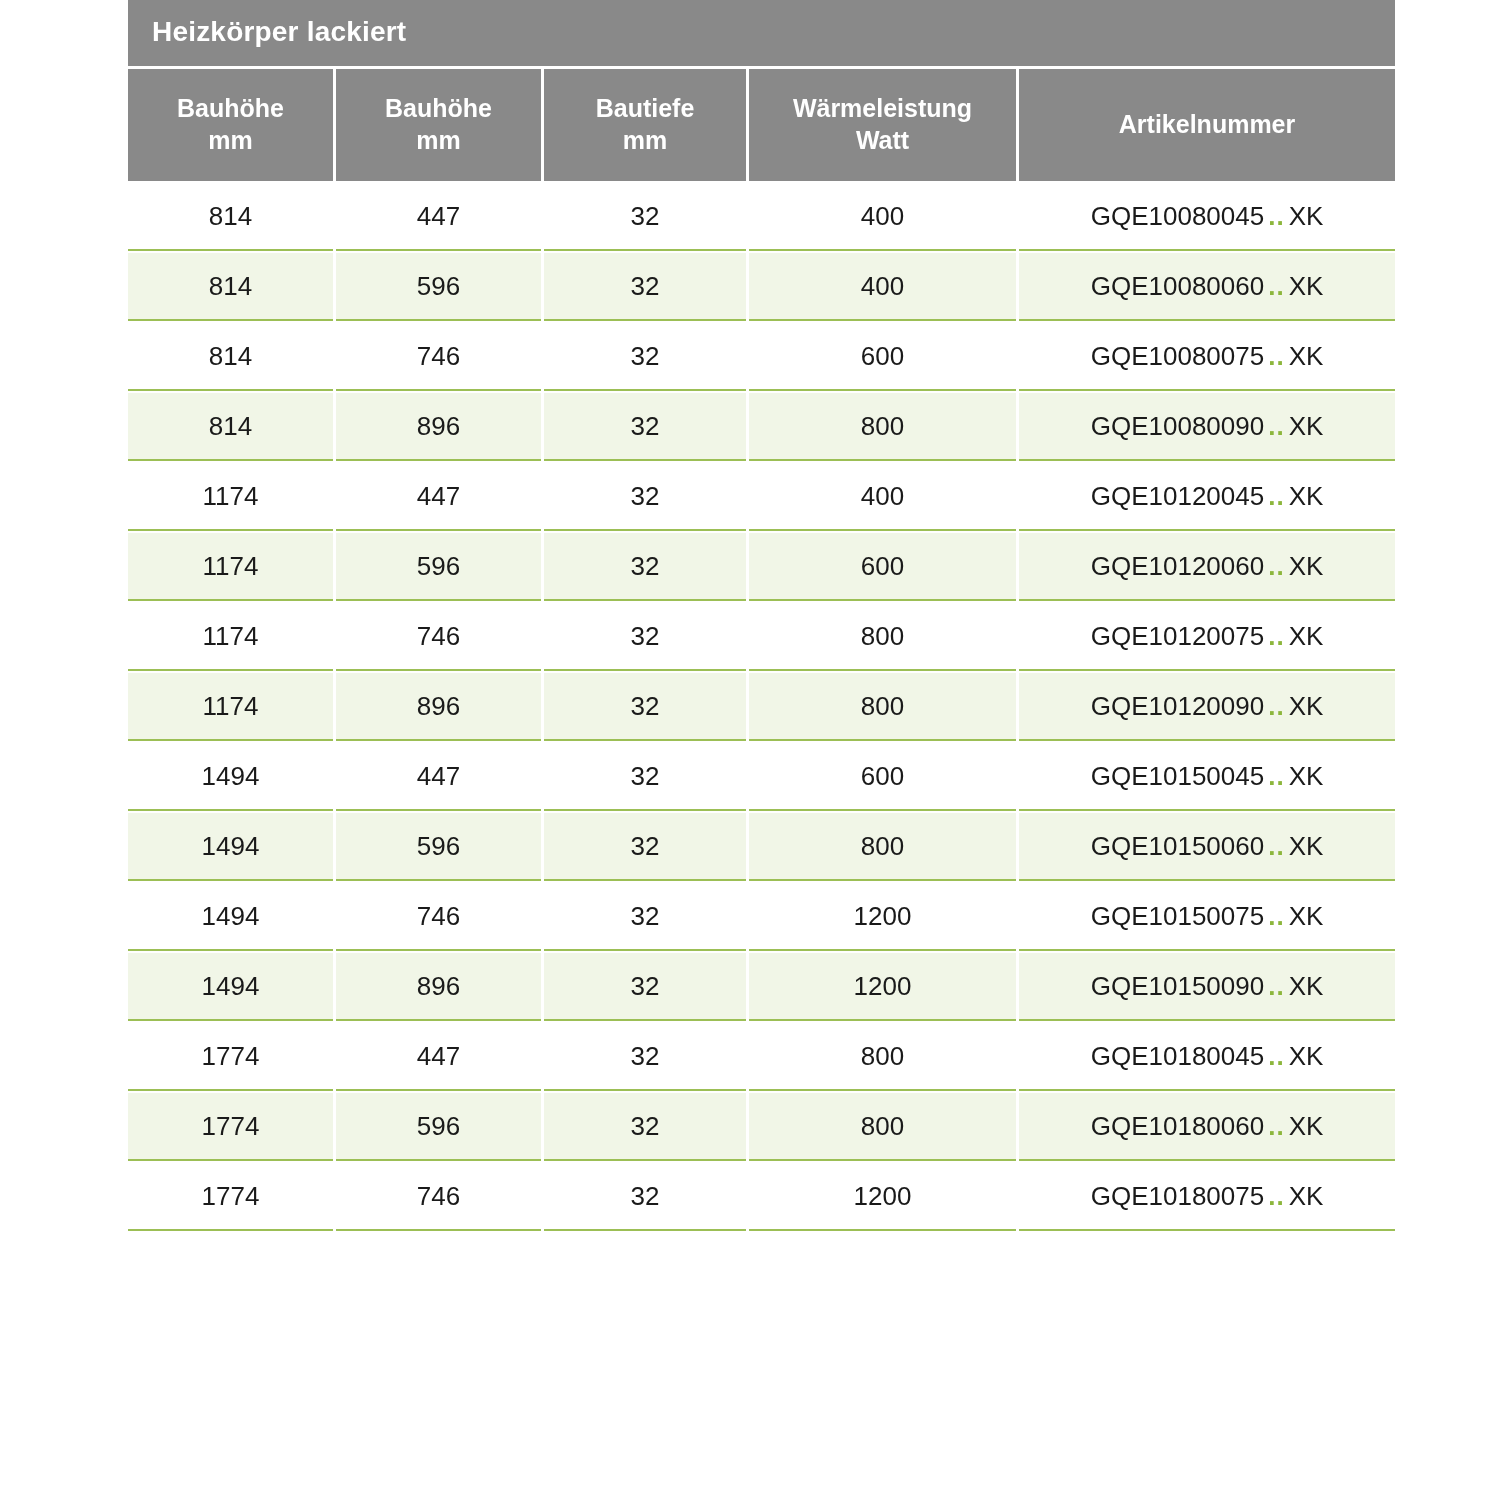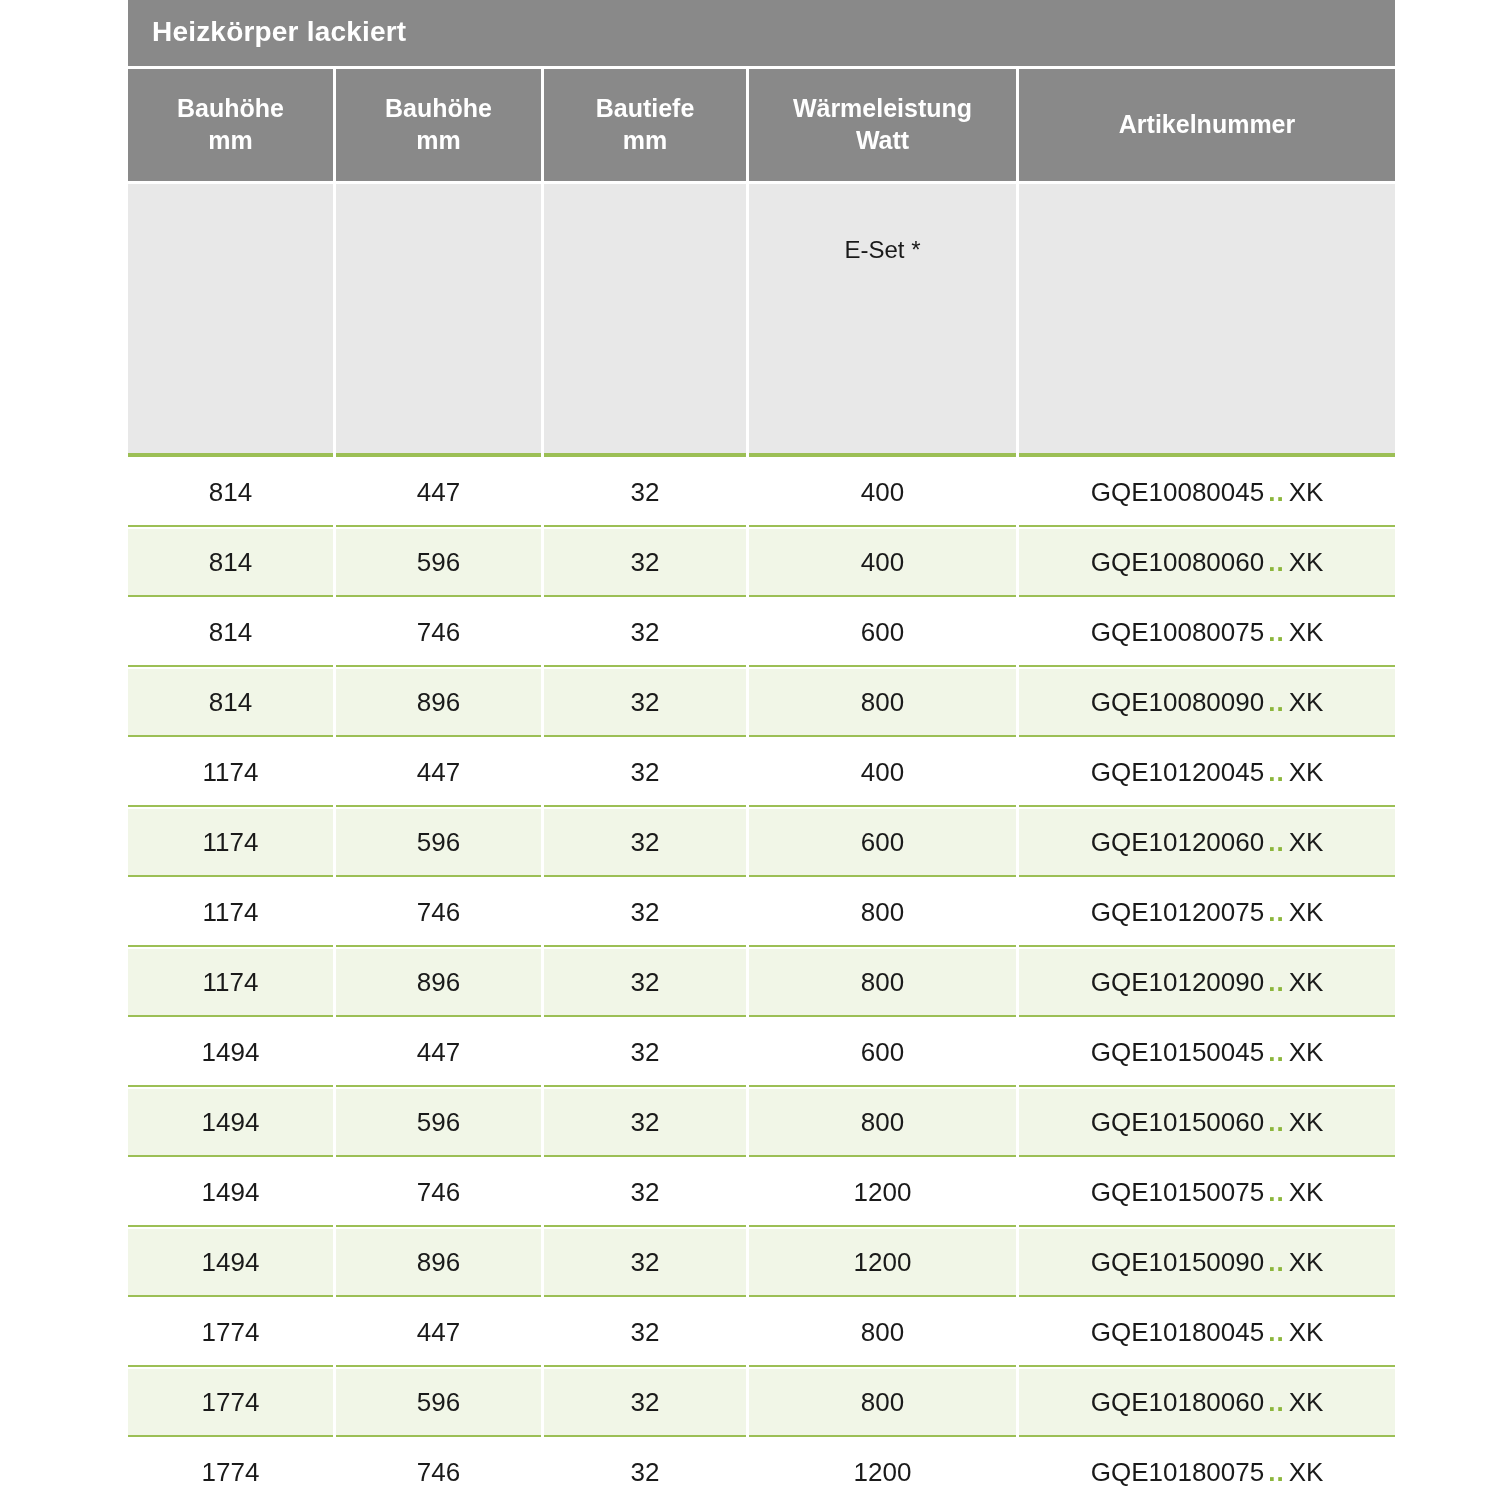--- a/index.html
+++ b/index.html
@@ -133,27 +133,20 @@
         </th>
         <th>
           <span>Wärmeleistung</span><br>
           <span>Watt</span>
         </th>
         <th>
           <span>Artikelnummer</span>
         </th>
       </tr>
 
-      <tr class="sub-row">
-        <td></td>
-        <td></td>
-        <td></td>
-        <td>E-Set *</td>
-        <td></td>
-      </tr>
     </thead>
 
     <tbody>
         <tr class="odd">
           <td class="bold">814</td>
           <td class="bold">447</td>
           <td>32</td>
           <td>400</td>
           <td class="art"><span>GQE10080045</span><span class="dots">..</span><span>XK</span></td>
         </tr>

